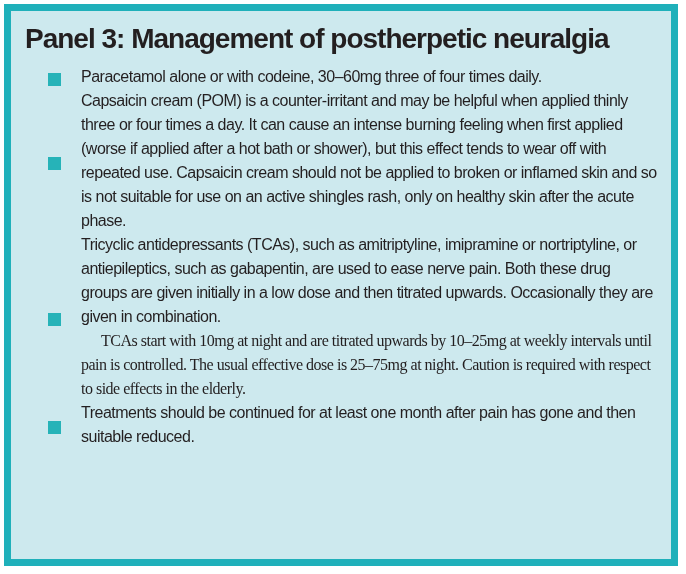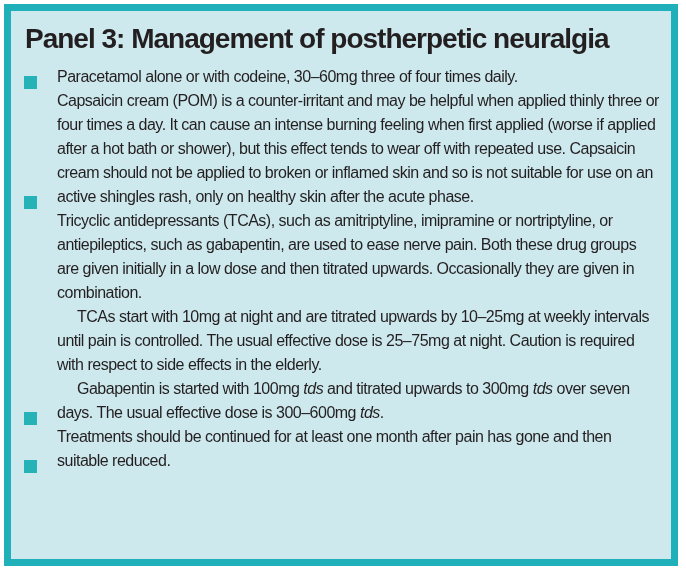--- a/index.html
+++ b/index.html
@@ -19,31 +19,31 @@
     box-sizing:border-box;border:7px solid var(--border-teal);
     background:var(--bg-blue);
     padding:8px 12px 0 13px;
   }
   .title{
     margin:5px 0 10px 1px;
     font-size:28px;font-weight:bold;letter-spacing:-1px;
     line-height:1.1;color:var(--ink);
   }
   .list{margin:0;}
-  .row{display:flex;align-items:flex-end;}
+  .row{display:flex;align-items:center;margin-left:24px;}
   .bullet{
     flex:none;width:13px;height:13px;margin:6px 0 0 0;
     background:var(--bullet-teal);
   }
   .text{
     flex:1;margin-left:20px;
     font-size:16px;line-height:24px;letter-spacing:-0.5px;
   }
   .para{margin:0;}
-  .para.indent{text-indent:20px;}
+  .para.indent{text-indent:20px;font-family:Liberation Serif, serif;}
   .para i{font-style:italic;}
 </style>
 </head>
 <body>
 
 <div class="panel">
   <h1 class="title">Panel 3: Management of postherpetic neuralgia</h1>
   <div class="list" id="list">
   <div class="row">
     <span class="bullet"></span>
@@ -57,21 +57,20 @@
     <div class="text">
           <p class="para">Capsaicin cream (POM) is a counter-irritant and may be helpful when applied thinly three or four times a day. It can cause an intense burning feeling when first applied (worse if applied after a hot bath or shower), but this effect tends to wear off with repeated use. Capsaicin cream should not be applied to broken or inflamed skin and so is not suitable for use on an active shingles rash, only on healthy skin after the acute phase.</p>
         </div>
   </div>
 
   <div class="row">
     <span class="bullet"></span>
     <div class="text">
           <p class="para">Tricyclic antidepressants (TCAs), such as amitriptyline, imipramine or nortriptyline, or antiepileptics, such as gabapentin, are used to ease nerve pain. Both these drug groups are given initially in a low dose and then titrated upwards. Occasionally they are given in combination.</p>
           <p class="para indent">TCAs start with 10mg at night and are titrated upwards by 10–25mg at weekly intervals until pain is controlled. The usual effective dose is 25–75mg at night. Caution is required with respect to side effects in the elderly.</p>
-          <p class="para indent">Gabapentin is started with 100mg <i>tds</i> and titrated upwards to 300mg <i>tds</i> over seven days. The usual effective dose is 300–600mg <i>tds</i>.</p>
         </div>
   </div>
 
   <div class="row">
     <span class="bullet"></span>
     <div class="text">
           <p class="para">Treatments should be continued for at least one month after pain has gone and then suitable reduced.</p>
         </div>
   </div>
 </div>

